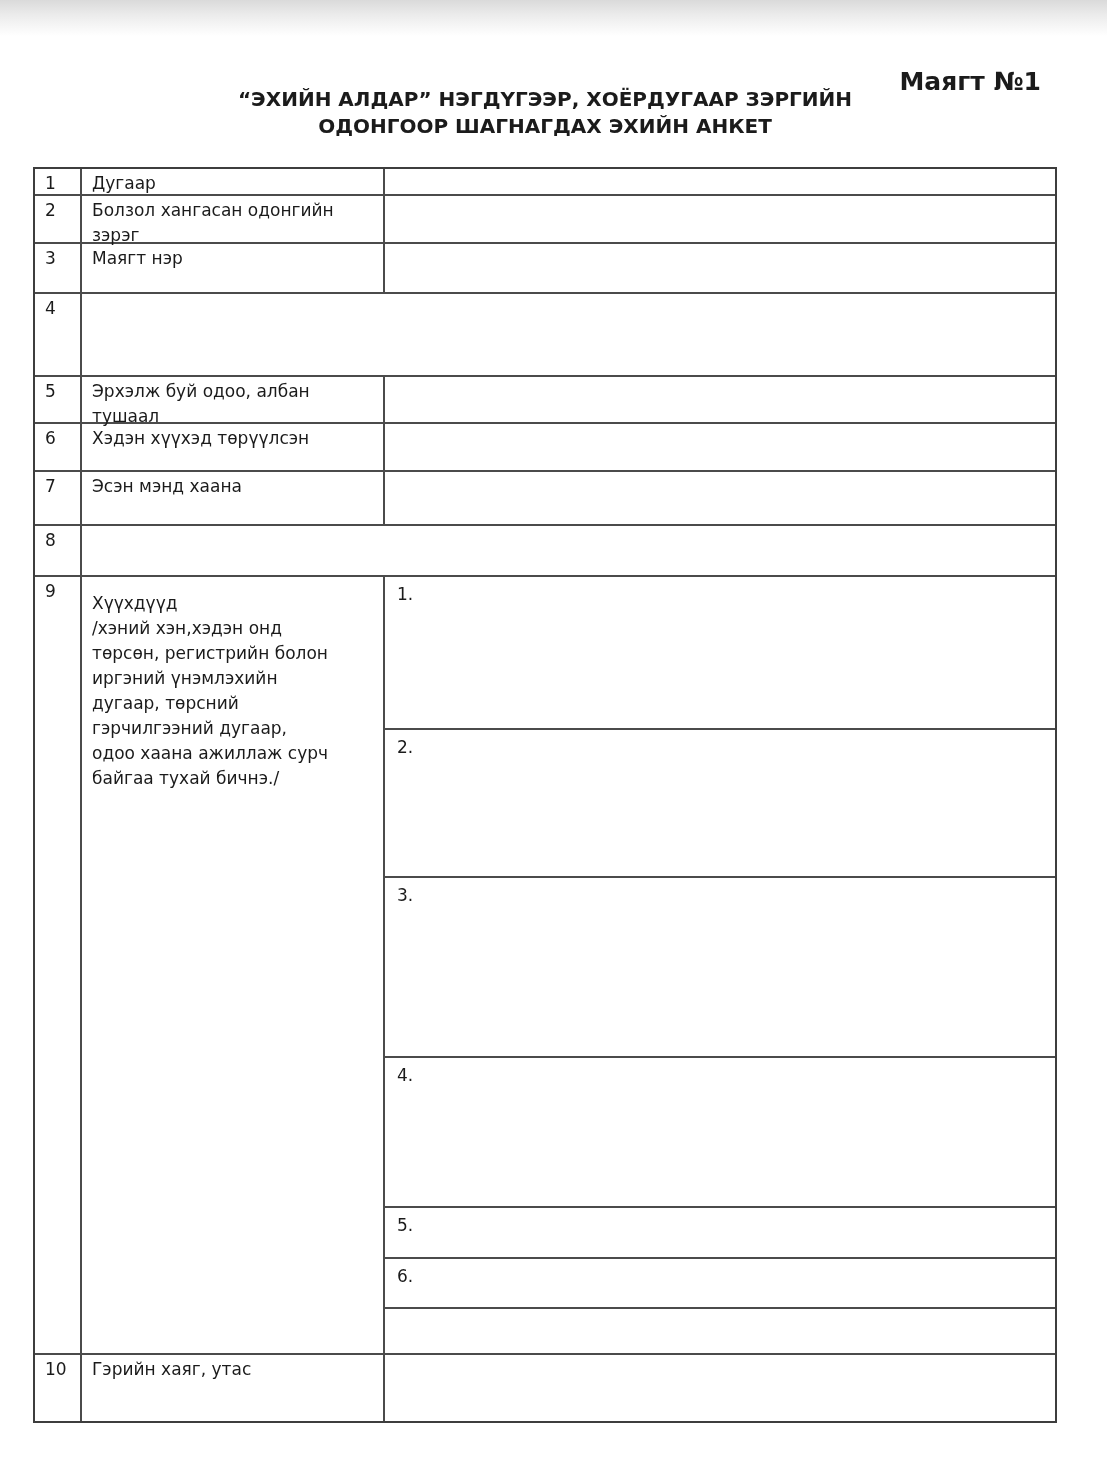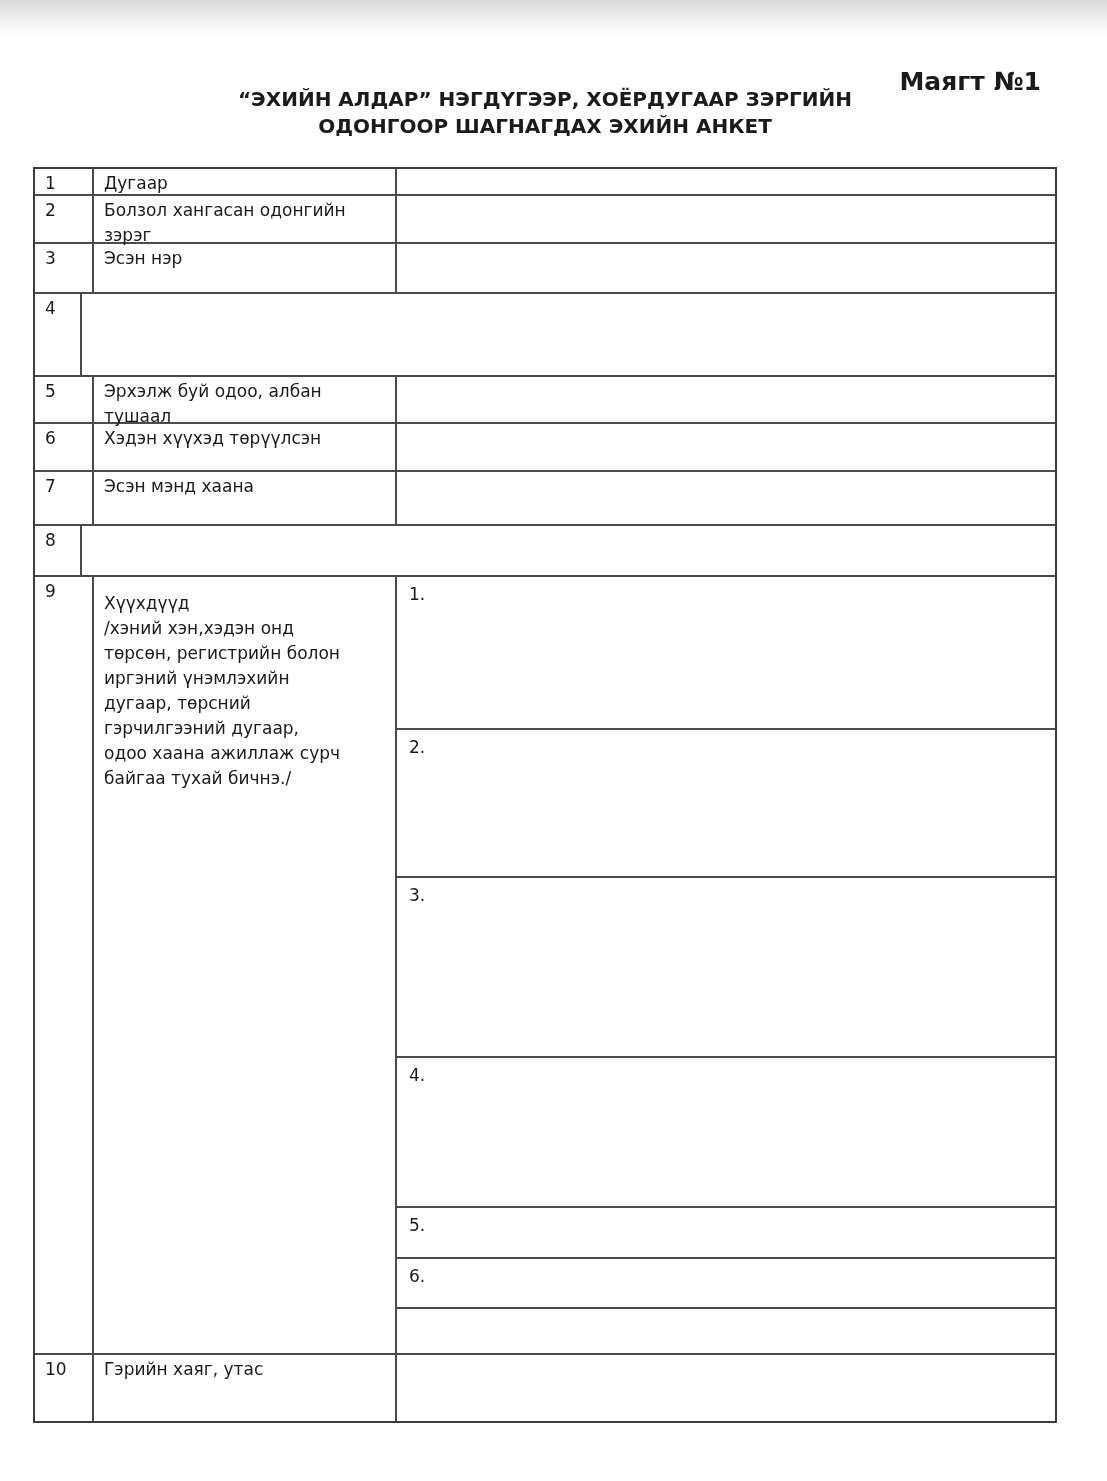--- a/index.html
+++ b/index.html
@@ -38,21 +38,20 @@
     width: 45px; flex: 0 0 45px;
     padding: 2px 2px 0 10px;
     font-size: 17px; line-height: 25px;
   }
   .c2 {
     width: 303px; flex: 0 0 303px;
     border-left: 2px solid #4b4b4b;
     padding: 2px 8px 0 10px;
     font-size: 17px; line-height: 25px;
     white-space: pre-line;
-    margin-left: 12px;
   }
   .c3 {
     flex: 1 1 auto;
     border-left: 2px solid #4b4b4b;
     font-size: 17px; line-height: 25px;
   }
   .subwrap { display: flex; flex-direction: column; padding: 0; }
   .sub {
     padding: 5px 8px 0 12px;
     font-size: 17px; line-height: 25px;
@@ -85,21 +84,21 @@
 
     <div class="trow" style="height:48px">
       <div class="c1">2</div>
       <div class="c2">Болзол хангасан одонгийн
 зэрэг</div>
       <div class="c3"></div>
     </div>
 
     <div class="trow" style="height:50px">
       <div class="c1">3</div>
-      <div class="c2">Эсэн нэр</div>
+      <div class="c2">Маягт нэр</div>
       <div class="c3"></div>
     </div>
 
     <div class="trow" style="height:83px">
       <div class="c1">4</div>
       <div class="c3"></div>
     </div>
 
     <div class="trow" style="height:47px">
       <div class="c1">5</div>

